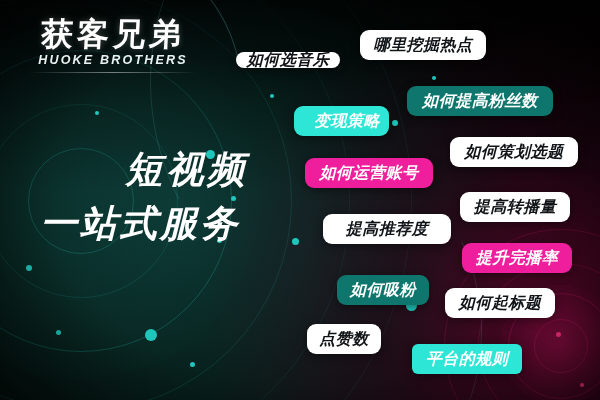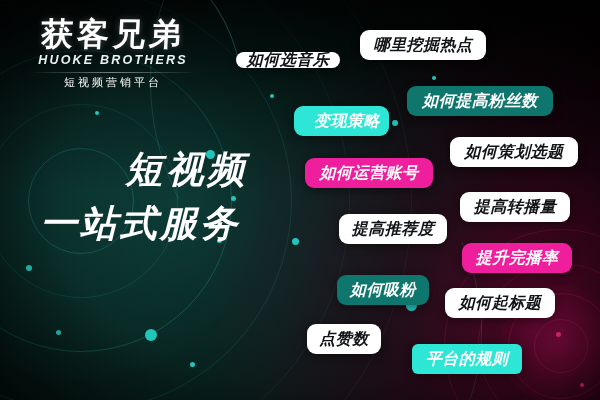--- a/index.html
+++ b/index.html
@@ -185,21 +185,20 @@
       <div class="pdot" style="left: 521px; top: 300px; width: 3px; height: 3px;"></div>
       <div class="pdot" style="left: 580px; top: 383px; width: 4px; height: 4px;"></div>
     </div>
 
   <div class="bg-vignette"></div>
 
   <div class="logo">
     <div class="logo-cn">获客兄弟</div>
     <div class="logo-en">HUOKE BROTHERS</div>
     <div class="logo-rule"></div>
-    <div class="logo-sub">短视频营销平台</div>
   </div>
 
   <div class="headline">
     <div class="hl hl1" id="hl1" data-txt="短视频">短视频</div>
     <div class="hl hl2" id="hl2" data-txt="一站式服务">一站式服务</div>
   </div>
 
 
   <div id="tags">
       <div class="tag white" style="left: 236px; top: 52px; width: 104px; height: 16px; font-size: 16px;">
@@ -216,21 +215,21 @@
       </div>
       <div class="tag white" style="left: 450px; top: 137px; width: 128px; height: 30px; font-size: 16px;">
         <span>如何策划选题</span>
       </div>
       <div class="tag pink" style="left: 305px; top: 158px; width: 128px; height: 30px; font-size: 16px;">
         <span>如何运营账号</span>
       </div>
       <div class="tag white" style="left: 460px; top: 192px; width: 110px; height: 30px; font-size: 16px;">
         <span>提高转播量</span>
       </div>
-      <div class="tag white" style="left: 323px; top: 214px; width: 108px; height: 30px; font-size: 16px; margin-left: 16px;">
+      <div class="tag white" style="left: 323px; top: 214px; width: 128px; height: 30px; font-size: 16px;">
         <span>提高推荐度</span>
       </div>
       <div class="tag pink" style="left: 462px; top: 243px; width: 110px; height: 30px; font-size: 16px;">
         <span>提升完播率</span>
       </div>
       <div class="tag purple" style="left: 337px; top: 275px; width: 92px; height: 30px; font-size: 16px;">
         <span>如何吸粉</span>
       </div>
       <div class="tag white" style="left: 445px; top: 288px; width: 110px; height: 30px; font-size: 16px;">
         <span>如何起标题</span>

